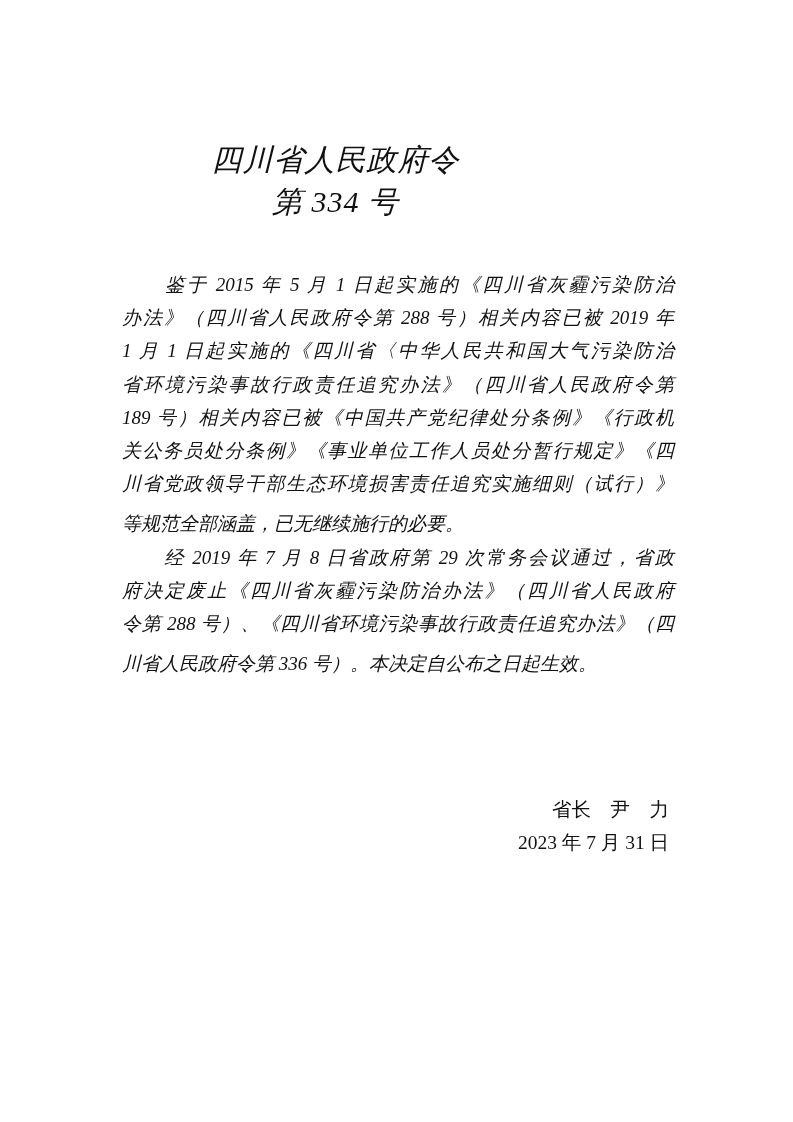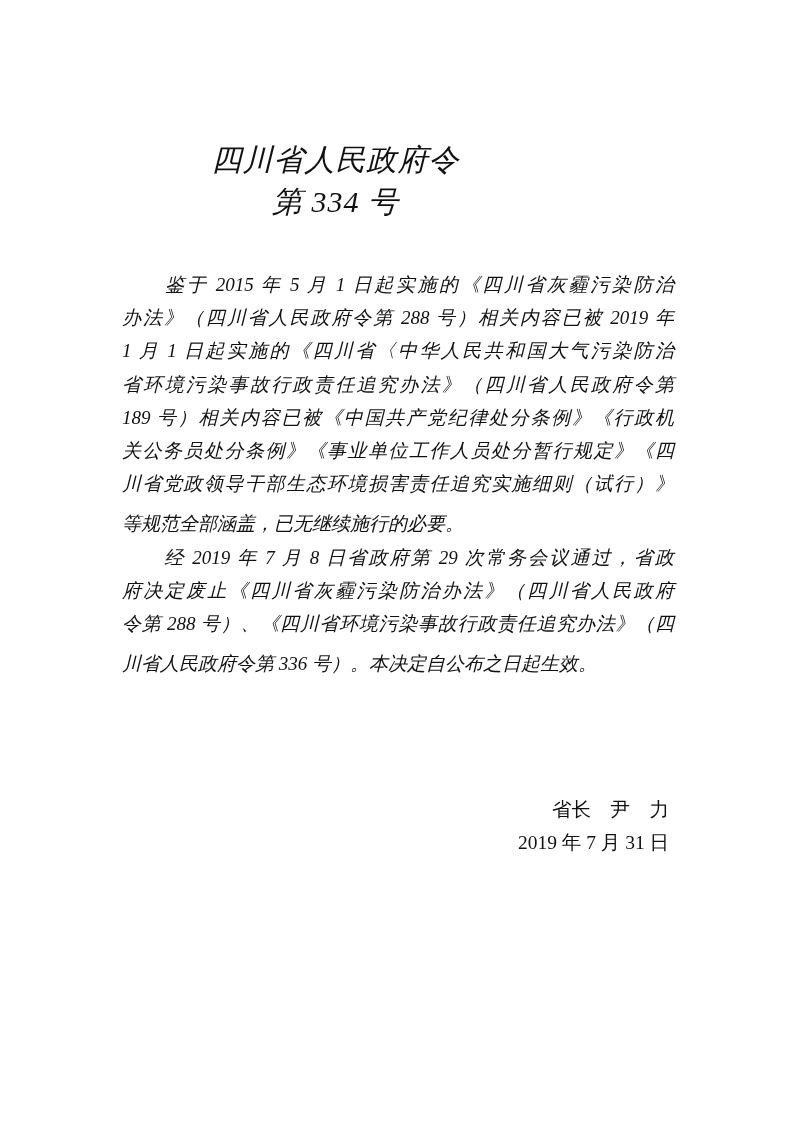--- a/index.html
+++ b/index.html
@@ -39,14 +39,14 @@
     </div>
     <div>
       <div class="line">　　经 2019 年 7 月 8 日省政府第 29 次常务会议通过，省政</div>
       <div class="line">府决定废止《四川省灰霾污染防治办法》（四川省人民政府</div>
       <div class="line">令第 288 号）、《四川省环境污染事故行政责任追究办法》（四</div>
       <div class="line last">川省人民政府令第 336 号）。本决定自公布之日起生效。</div>
     </div>
   </div>
 
   <div class="sig sig1">省长　尹　力</div>
-  <div class="sig sig2">2019 年 7 月 31 日</div>
+  <div class="sig sig2">2023 年 7 月 31 日</div>
 </div>
 
 </body></html>

